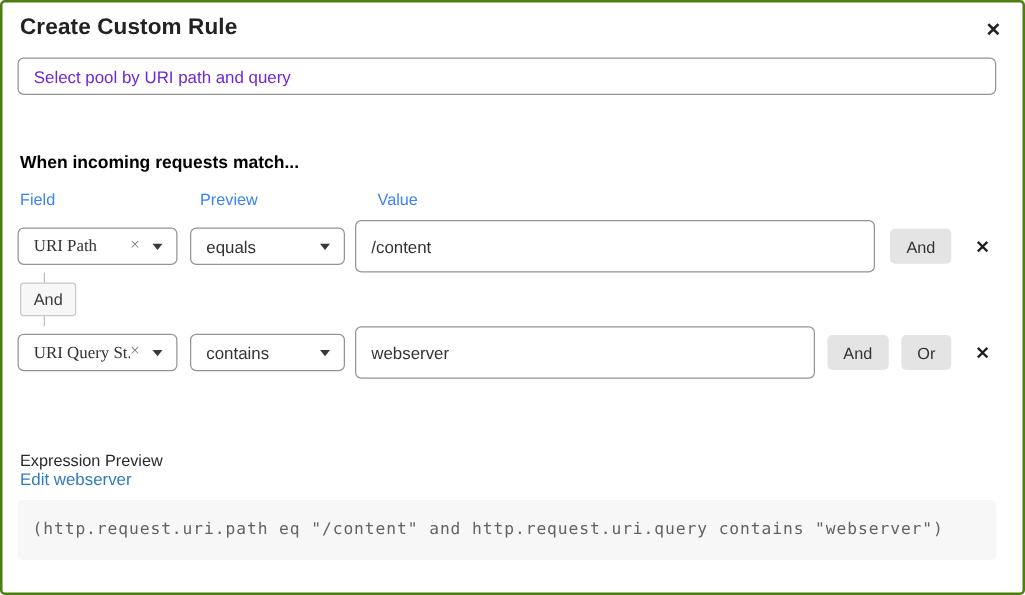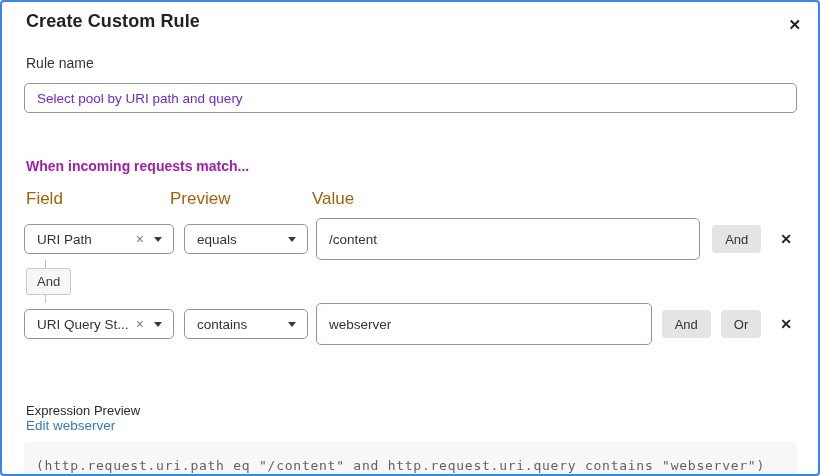--- a/index.html
+++ b/index.html
@@ -7,23 +7,23 @@
   body {
     font-family: "Liberation Sans", sans-serif;
     color: #333;
     width: 820px;
     height: 476px;
   }
   .dialog {
     width: 820px;
     height: 476px;
     background: #fff;
-    border: 2px solid #3b82f6;
+    border: 2px solid #4d7c0f;
     border-radius: 4px;
-    padding: 0 21px 0 22px;
+    padding: 0 21px 0 12px;
     position: relative;
     overflow: hidden;
   }
   
   .dialog-header {
     display: flex;
     align-items: flex-start;
     justify-content: space-between;
     margin-top: 9px;
     padding-left: 2px;
@@ -69,50 +69,50 @@
     padding: 0 12px;
     font-family: "Liberation Sans", sans-serif;
     font-size: 13.5px;
     color: #6d28d9;
     outline: none;
   }
   
   .section-heading {
     font-size: 14px;
     font-weight: 700;
-    color: #a21caf;
+    color: #000000;
     margin-top: 45px;
     padding-left: 2px;
   }
   .columns-row {
     display: flex;
     margin-top: 15px;
-    font-size: 17px;
-    color: #a16207;
+    font-size: 13px;
+    color: #3b82f6;
     padding-left: 2px;
   }
   .col-label-field { width: 144px; }
   .col-label-operator { width: 142px; }
   .col-label-value { flex: 1; }
   .condition-row {
     display: flex;
     align-items: center;
     margin-top: 9px;
   }
   .select-control {
     display: flex;
     align-items: center;
     height: 30px;
     border: 1px solid #949494;
     border-radius: 5px;
     padding: 0 11px 0 12px;
     background: #fff;
     cursor: pointer;
   }
-  .select-field { width: 150px; }
+  .select-field { width: 128px; font-family: Liberation Serif, serif; }
   .select-operator { width: 124px; margin-left: 10px; }
   .select-text {
     flex: 1;
     font-size: 13.5px;
     color: #333;
     white-space: nowrap;
     overflow: hidden;
   }
   .clear-x {
     font-size: 14px;
@@ -234,21 +234,20 @@
 <body>
 
 <div class="dialog">
 
   <div class="dialog-header">
     <h1 class="dialog-title">Create Custom Rule</h1>
     <button class="close-btn">✕</button>
   </div>
 
   <div>
-    <div class="field-label">Rule name</div>
     <input type="text" class="rule-name-input" value="Select pool by URI path and query" style="">
   </div>
 
   <div>
     <div class="section-heading">When incoming requests match...</div>
 
     <div class="columns-row">
       <span class="col-label-field">Field</span>
       <span class="col-label-operator">Preview</span>
       <span class="col-label-value">Value</span>

